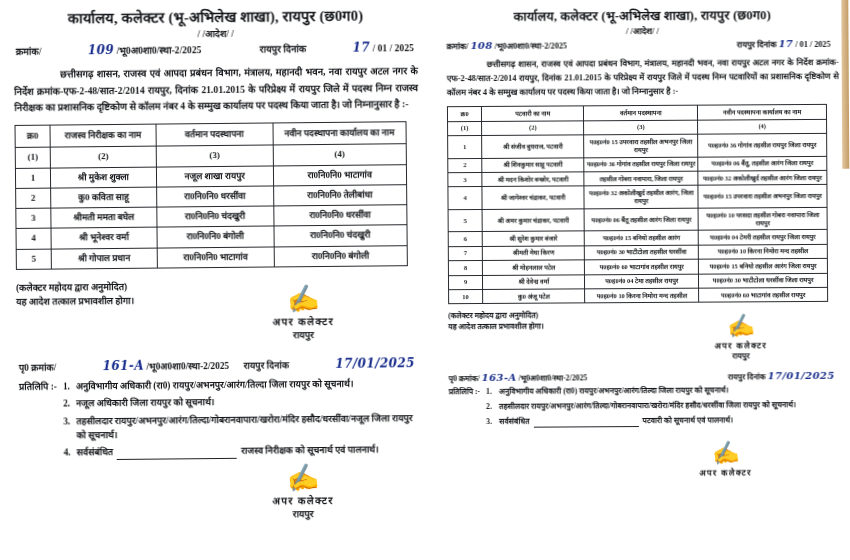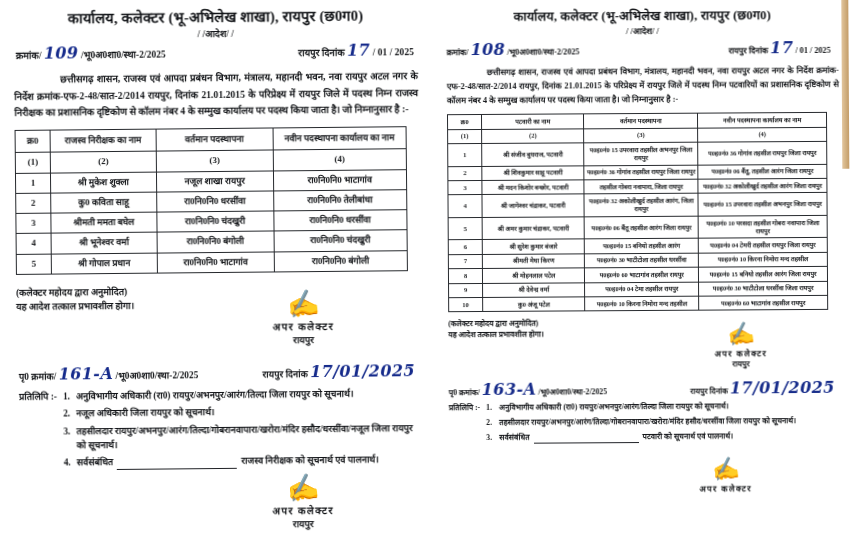--- a/index.html
+++ b/index.html
@@ -45,22 +45,22 @@
   .order-word{text-align:center;font-size:9.5px;font-weight:700;margin:0 0 2px;}
   .page-right .order-word{font-size:8.6px;}
 
   .ref-line{display:flex;justify-content:space-between;align-items:baseline;font-weight:700;}
   .page-left .ref-line{font-size:9.6px;margin:0 6px 0 4px;}
   .page-right .ref-line{font-size:8.2px;margin:0 10px 0 2px;}
   .hand{
     font-family:"DejaVu Serif",serif;color:#1b2f8a;font-style:italic;
     font-weight:700;letter-spacing:.4px;
   }
-  .page-left .hand{font-size:16px;}
-  .page-right .hand{font-size:16px;}
+  .page-left .hand{font-size:12px;margin-left:44px;}
+  .page-right .hand{font-size:10px;}
 
   .body-para{text-align:justify;font-weight:600;}
   .page-left .body-para{font-size:9.7px;line-height:1.72;margin:9px 2px 8px;text-indent:46px;}
   .page-right .body-para{font-size:8.3px;line-height:1.70;margin:7px 2px 6px;text-indent:40px;}
 
   table.tbl{border-collapse:collapse;width:100%;}
   table.tbl td,table.tbl th{
     border:1px solid #2a2d31;text-align:center;vertical-align:middle;font-weight:600;
   }
   .page-left table.tbl{font-size:9px;margin:0 2px;width:96%;}

